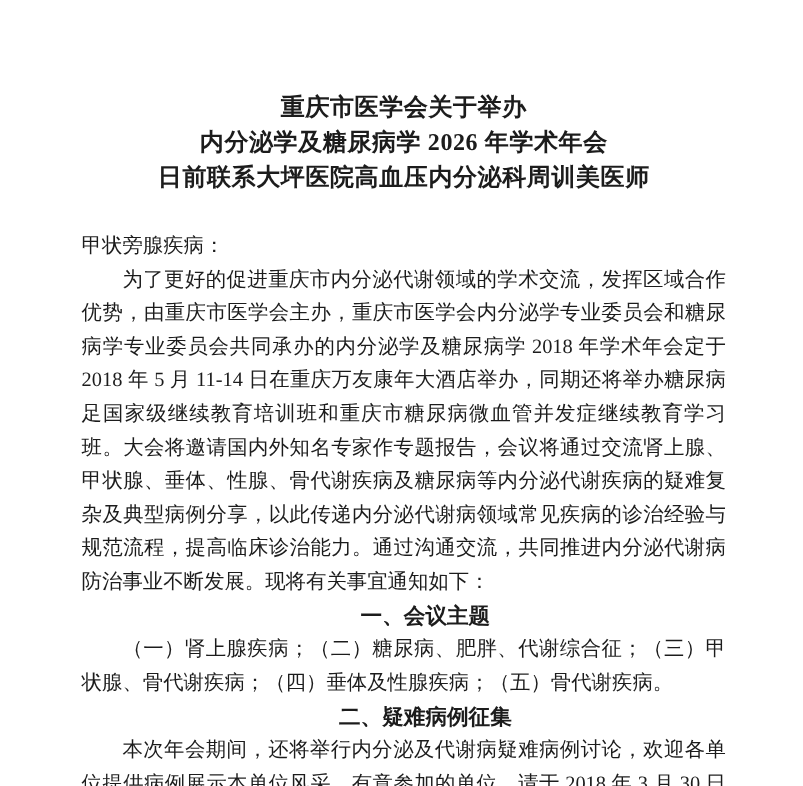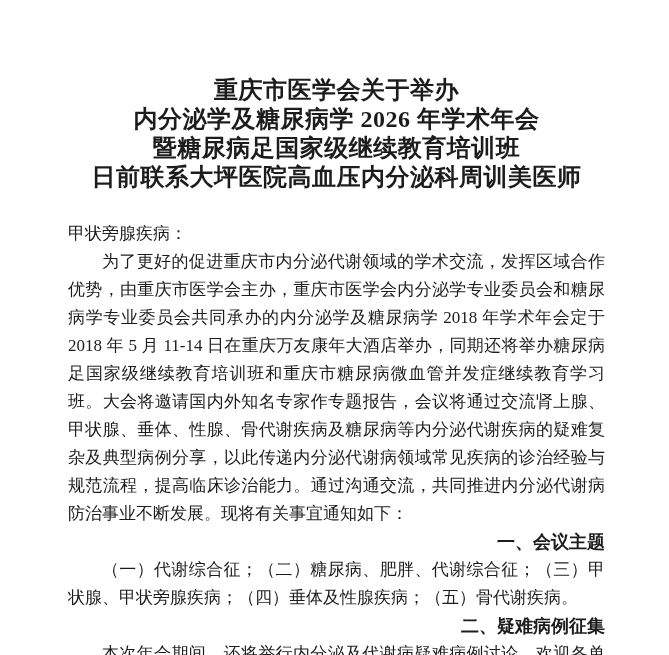--- a/index.html
+++ b/index.html
@@ -12,56 +12,55 @@
   }
   .page {
     width: 669px;
     height: 655px;
     padding: 76px 64px 0 68px;
     background: #ffffff;
   }
   .title-block {
     text-align: center;
     font-weight: bold;
-    font-size: 24px;
+    font-size: 20px;
     line-height: 29px;
     letter-spacing: 0.5px;
   }
   .doc-body {
     margin-top: 28px;
     font-size: 17px;
     line-height: 28px;
     text-align: justify;
   }
   .doc-body p.indent { text-indent: 2em; }
   .section-heading {
     font-family: "Liberation Sans", sans-serif;
     font-weight: bold;
     font-size: 18px;
     line-height: 28px;
     text-indent: 2em;
-    text-align: right;
+    text-align: center;
   }
 </style>
 </head>
 <body style="color: rgb(28, 28, 28); background: rgb(255, 255, 255);">
 
 <main class="page">
 
   <header class="title-block">
     <div class="title-line">重庆市医学会关于举办</div>
     <div class="title-line">内分泌学及糖尿病学 2026 年学术年会</div>
-    <div class="title-line">暨糖尿病足国家级继续教育培训班</div>
     <div class="title-line">日前联系大坪医院高血压内分泌科周训美医师</div>
   </header>
 
   <section class="doc-body">
     <p>甲状旁腺疾病：</p>
     <p class="indent">为了更好的促进重庆市内分泌代谢领域的学术交流，发挥区域合作优势，由重庆市医学会主办，重庆市医学会内分泌学专业委员会和糖尿病学专业委员会共同承办的内分泌学及糖尿病学 2018 年学术年会定于 2018 年 5 月 11-14 日在重庆万友康年大酒店举办，同期还将举办糖尿病足国家级继续教育培训班和重庆市糖尿病微血管并发症继续教育学习班。大会将邀请国内外知名专家作专题报告，会议将通过交流肾上腺、甲状腺、垂体、性腺、骨代谢疾病及糖尿病等内分泌代谢疾病的疑难复杂及典型病例分享，以此传递内分泌代谢病领域常见疾病的诊治经验与规范流程，提高临床诊治能力。通过沟通交流，共同推进内分泌代谢病防治事业不断发展。现将有关事宜通知如下：</p>
 
     <h2 class="section-heading">一、会议主题</h2>
-    <p class="indent">（一）代谢综合征；（二）糖尿病、肥胖、代谢综合征；（三）甲状腺、甲状旁腺疾病；（四）垂体及性腺疾病；（五）骨代谢疾病。</p>
+    <p class="indent">（一）肾上腺疾病；（二）糖尿病、肥胖、代谢综合征；（三）甲状腺、骨代谢疾病；（四）垂体及性腺疾病；（五）骨代谢疾病。</p>
 
     <h2 class="section-heading">二、疑难病例征集</h2>
     <p class="indent">本次年会期间，还将举行内分泌及代谢病疑难病例讨论，欢迎各单位提供病例展示本单位风采。有意参加的单位，请于 2018 年 3 月 30 日前联系大坪医院高血压内分泌科周训美医师（电话：18580718470，微信号：</p>
   </section>
 
 </main>
 
 </body></html>

